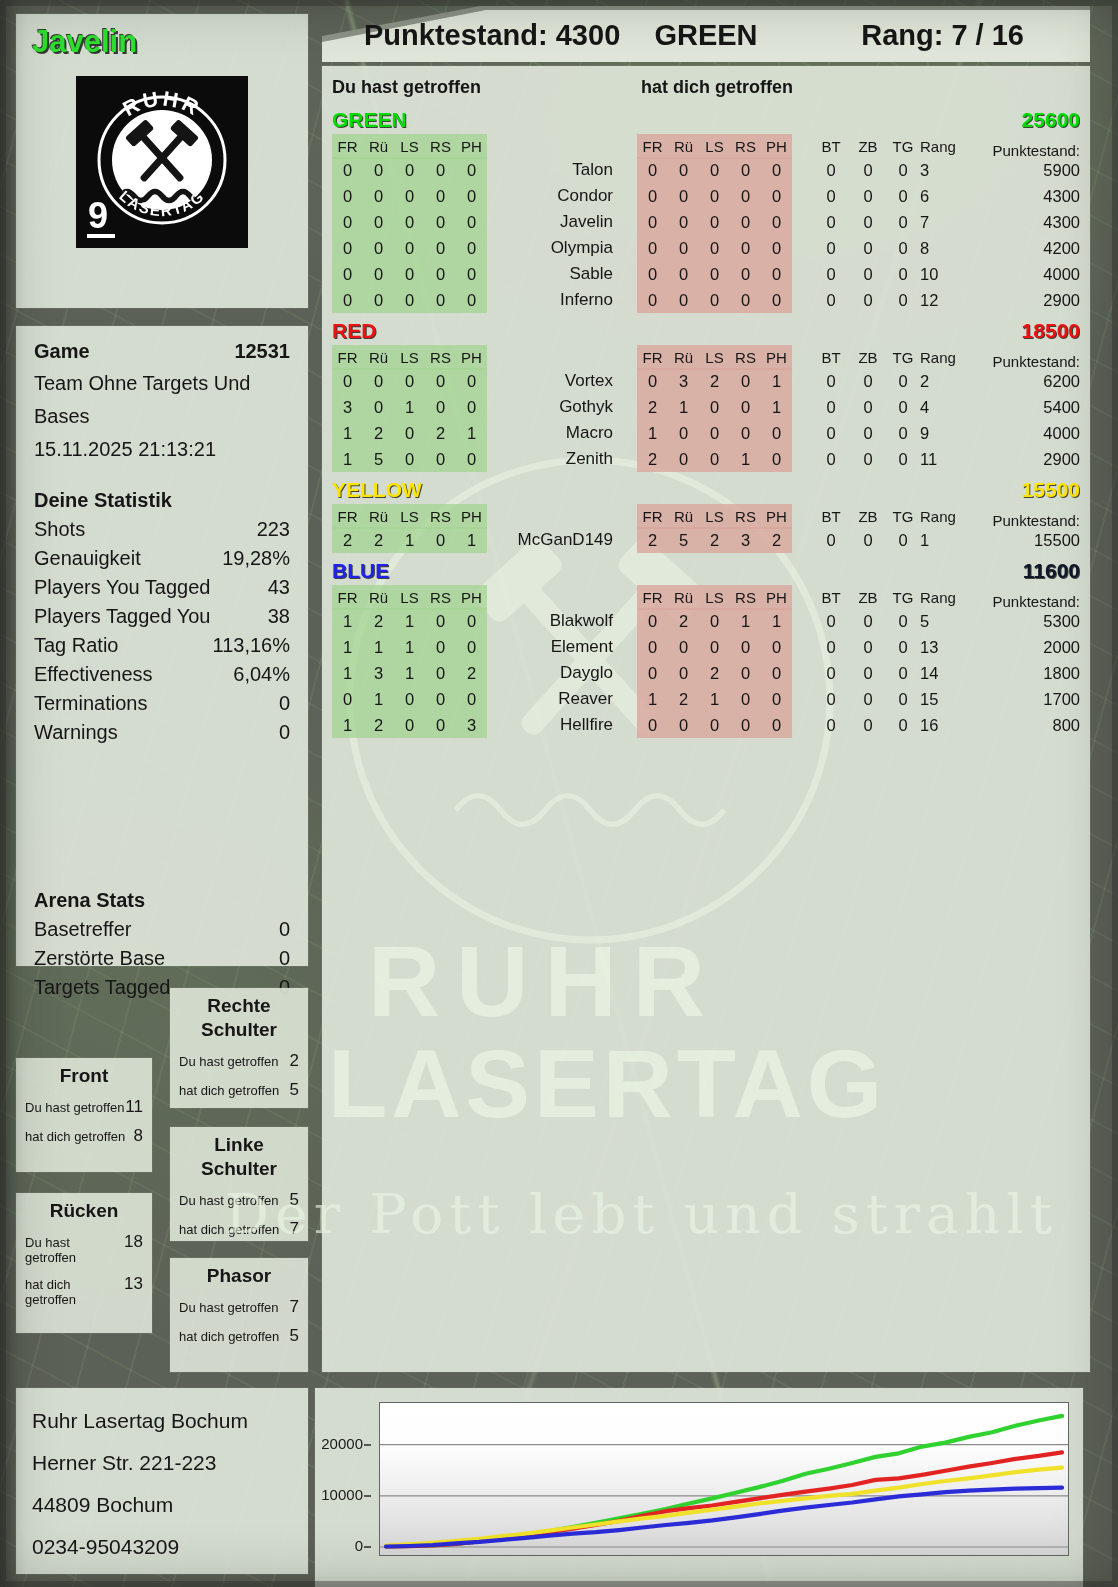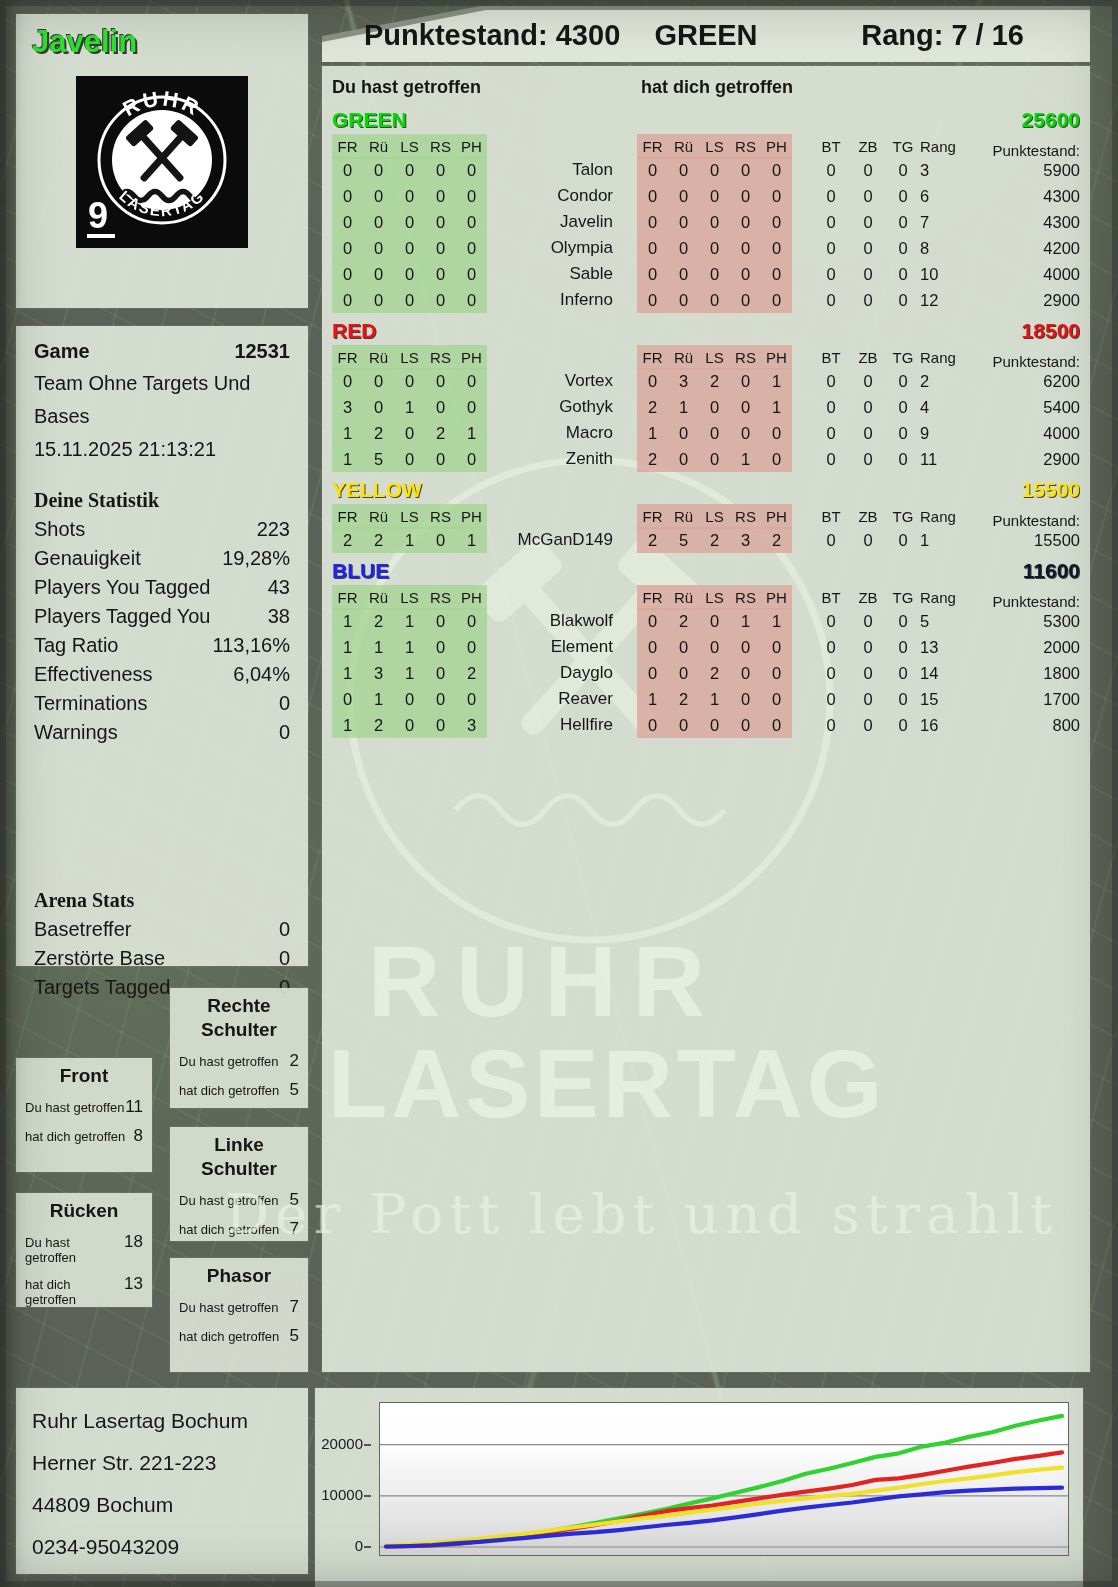--- a/index.html
+++ b/index.html
@@ -20,25 +20,25 @@
   
   .p-top{left:16px;top:14px;width:292px;height:294px;}
   .player-title{padding:10px 16px 0;font-size:31px;font-weight:bold;color:#2ee12e;
     text-shadow:2px 2px 0 #333a33, -1px -1px 0 #333a33;}
   .logo{position:absolute;left:60px;top:62px;width:172px;height:172px;}
   .p-stats{left:16px;top:326px;width:292px;height:640px;padding:10px 18px;box-sizing:border-box;font-size:20px;}
   .srow{display:flex;justify-content:space-between;line-height:29px;}
   .srow .lb{white-space:nowrap;}
   .game-head{font-weight:bold;line-height:31px;}
   .line{line-height:33px;}
-  .sect{font-weight:bold;line-height:30px;margin-top:19px;font-family:Liberation Serif, serif;}
+  .sect{font-weight:bold;line-height:30px;margin-top:19px;}
   .big-gap{height:138px;}
   .zone{position:absolute;background:rgba(222,229,216,0.90);box-shadow:0 0 0 1px rgba(255,255,255,0.06);box-sizing:border-box;padding:6px 9px;}
   .zone-0{left:16px;top:1058px;width:136px;height:114px;}
-  .zone-1{left:16px;top:1193px;width:136px;height:114px;}
+  .zone-1{left:16px;top:1193px;width:136px;height:140px;}
   .zone-2{left:170px;top:988px;width:138px;height:120px;}
   .zone-3{left:170px;top:1127px;width:138px;height:114px;}
   .zone-4{left:170px;top:1258px;width:138px;height:114px;}
   .zone-title{text-align:center;font-weight:bold;font-size:19px;line-height:24px;}
   .zrow{display:flex;justify-content:space-between;align-items:baseline;margin-top:9px;}
   .zrow .lb{font-size:13px;}
   .zrow .vl{font-size:17px;}
   .p-addr{left:16px;top:1388px;width:292px;height:186px;padding:12px 16px;box-sizing:border-box;}
   .addr-line{font-size:21px;line-height:42px;white-space:nowrap;}
 

